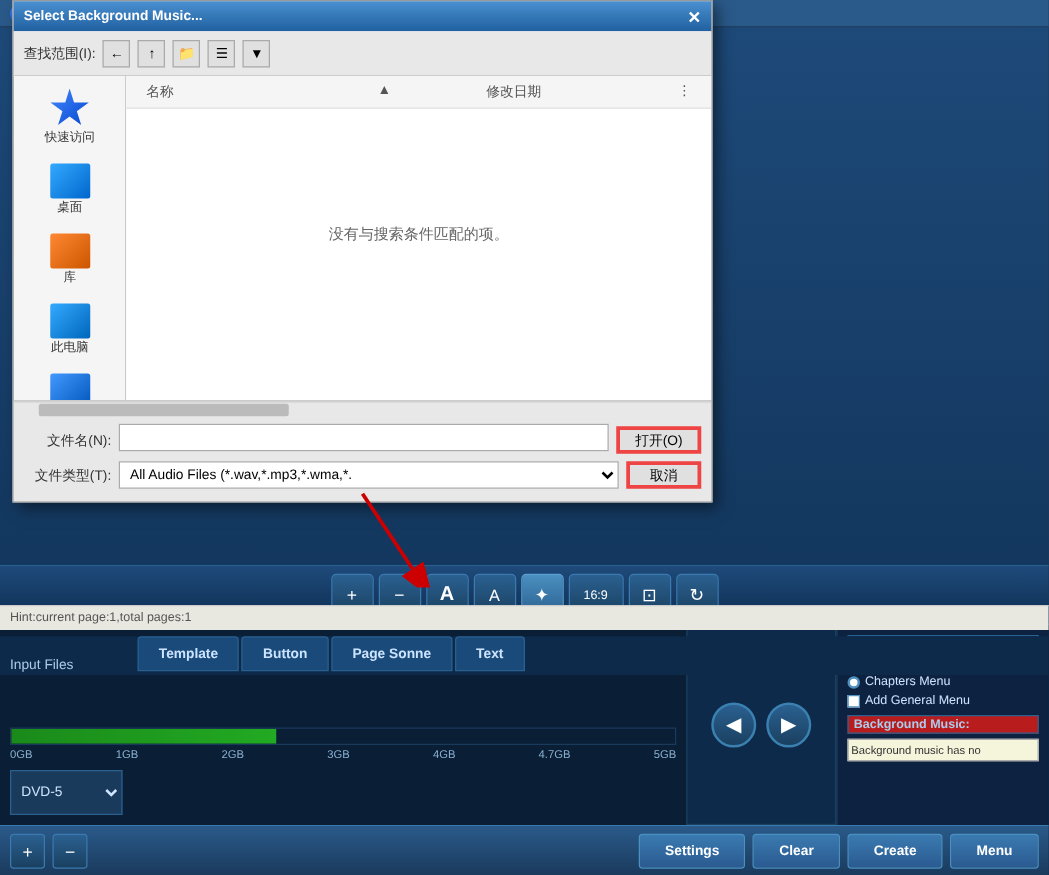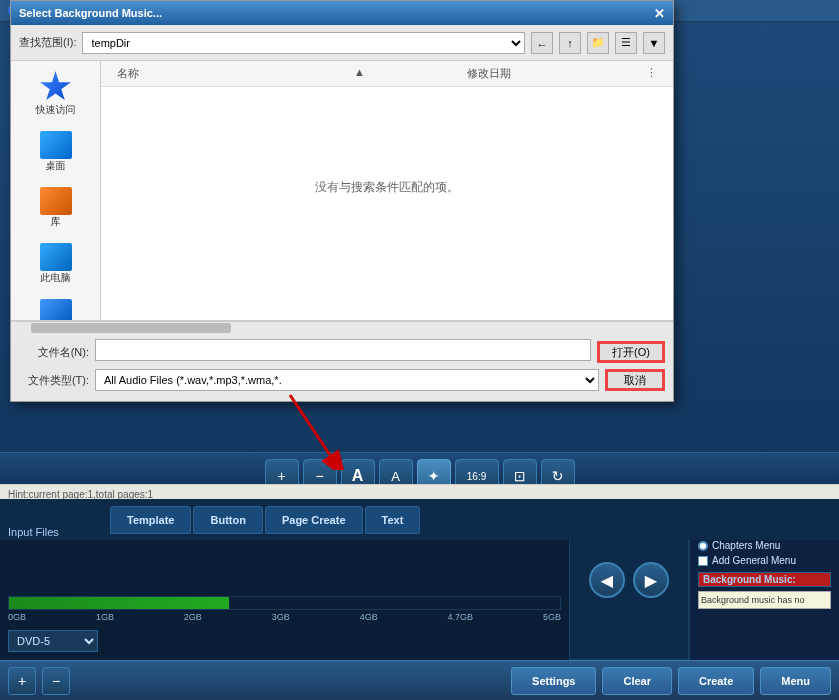--- a/index.html
+++ b/index.html
@@ -32,21 +32,21 @@
     }
     .top-bar-title {
       color: #cce4ff;
       font-size: 11px;
     }
 
     .file-dialog {
       position: absolute;
       top: 0;
       left: 10px;
-      width: 664px;
+      width: 560px;
       background: #f0f0f0;
       border: 1px solid #999;
       box-shadow: 4px 4px 12px rgba(0,0,0,0.5);
     }
 
     .dialog-titlebar {
       height: 24px;
       background: linear-gradient(180deg, #4a90d0, #2060a0);
       display: flex;
       align-items: center;
@@ -266,24 +266,23 @@
       border-top: 1px solid #ccc;
       z-index: 5;
     }
 
     
     .tab-bar {
       position: absolute;
       bottom: 160px;
       left: 0;
       right: 0;
-      height: 41px;
+      height: 31px;
       background: #0d2a4a;
       display: flex;
-      align-items: center;
       padding: 0 0 0 110px;
       gap: 2px;
       z-index: 5;
     }
 
     .tab-item {
       height: 28px;
       padding: 0 16px;
       background: #1a4a7a;
       border: 1px solid #2a6090;
@@ -356,23 +355,20 @@
 
   <div class="file-dialog">
 
     <div class="dialog-titlebar">
       <span class="dialog-title">Select Background Music...</span>
       <button class="dialog-close">✕</button>
     </div>
 
     <div class="dialog-toolbar">
       <label class="dialog-toolbar-label">查找范围(I):</label>
-      <select class="dialog-location-select">
-        <option>tempDir</option>
-      </select>
       <button class="dialog-toolbar-btn">←</button>
       <button class="dialog-toolbar-btn">↑</button>
       <button class="dialog-toolbar-btn">📁</button>
       <button class="dialog-toolbar-btn">☰</button>
       <button class="dialog-toolbar-btn">▼</button>
     </div>
 
     <div class="dialog-nav-pane">
 
       <div class="dialog-left-nav">
@@ -456,21 +452,21 @@
   <div style="position:absolute;bottom:162px;left:8px;color:#aaccee;font-size:11px;z-index:6">Input Files</div>
 
   <div class="tab-bar">
     <div class="tab-item">
       <span>Template</span>
     </div>
     <div class="tab-item">
       <span>Button</span>
     </div>
     <div class="tab-item">
-      <span>Page Create</span>
+      <span>Page Sonne</span>
     </div>
     <div class="tab-item">
       <span>Text</span>
     </div>
   </div>
 
   <div style="position:absolute;bottom:40px;left:0;right:0;height:160px;background:#0a1e35;display:flex;z-index:4">
 
     <div style="flex:1;display:flex;flex-direction:column;justify-content:flex-end;padding:4px 8px 8px">
       <div style="height:14px;background:#0a1e35;border:1px solid #1a3a5c;margin-bottom:2px;position:relative;overflow:hidden">
@@ -478,33 +474,33 @@
       </div>
       <div style="display:flex;justify-content:space-between;font-size:9px;color:#8ab0d0;margin-bottom:8px">
         <span>0GB</span>
         <span>1GB</span>
         <span>2GB</span>
         <span>3GB</span>
         <span>4GB</span>
         <span>4.7GB</span>
         <span>5GB</span>
       </div>
-      <select style="height:22px;background:#1a3a5c;border:1px solid #2a6090;color:#cce4ff;font-size:11px;width:90px;padding:0 4px">
+      <select style="height:36px;background:#1a3a5c;border:1px solid #2a6090;color:#cce4ff;font-size:11px;width:90px;padding:0 4px">
         <option>DVD-5</option>
         <option>DVD-9</option>
         <option>BD-25</option>
       </select>
     </div>
 
     <div style="width:120px;display:flex;align-items:center;justify-content:center;gap:8px;border:1px solid #1a4060;background:#0d2a4a">
       <button class="nav-arrow-btn">◀</button>
       <button class="nav-arrow-btn">▶</button>
     </div>
 
-    <div style="width:150px;padding:8px;background:#0d2240;border-left:1px solid #1a4060">
+    <div style="width:170px;padding:8px;background:#0d2240;border-left:1px solid #1a4060">
       <div>
         <div style="color:#aaccee;font-size:10px;font-weight:bold;border:1px solid #2a6090;padding:1px 4px;margin-bottom:4px;background:#0d2a4a">Create DVD Mode:</div>
         <div style="display:flex;align-items:center;gap:4px;margin-bottom:2px">
           <div style="width:10px;height:10px;border-radius:50%;border:2px solid #5090c0;background:white;flex-shrink:0;position:relative">
             <div style="position:absolute;top:1px;left:1px;width:4px;height:4px;border-radius:50%;background:#2060a0"></div>
           </div>
           <span style="color:#cce4ff;font-size:10px">Pagination Menu</span>
         </div>
         <div style="display:flex;align-items:center;gap:4px;margin-bottom:4px">
           <div style="width:10px;height:10px;border-radius:50%;border:2px solid #5090c0;background:white;flex-shrink:0"></div>

